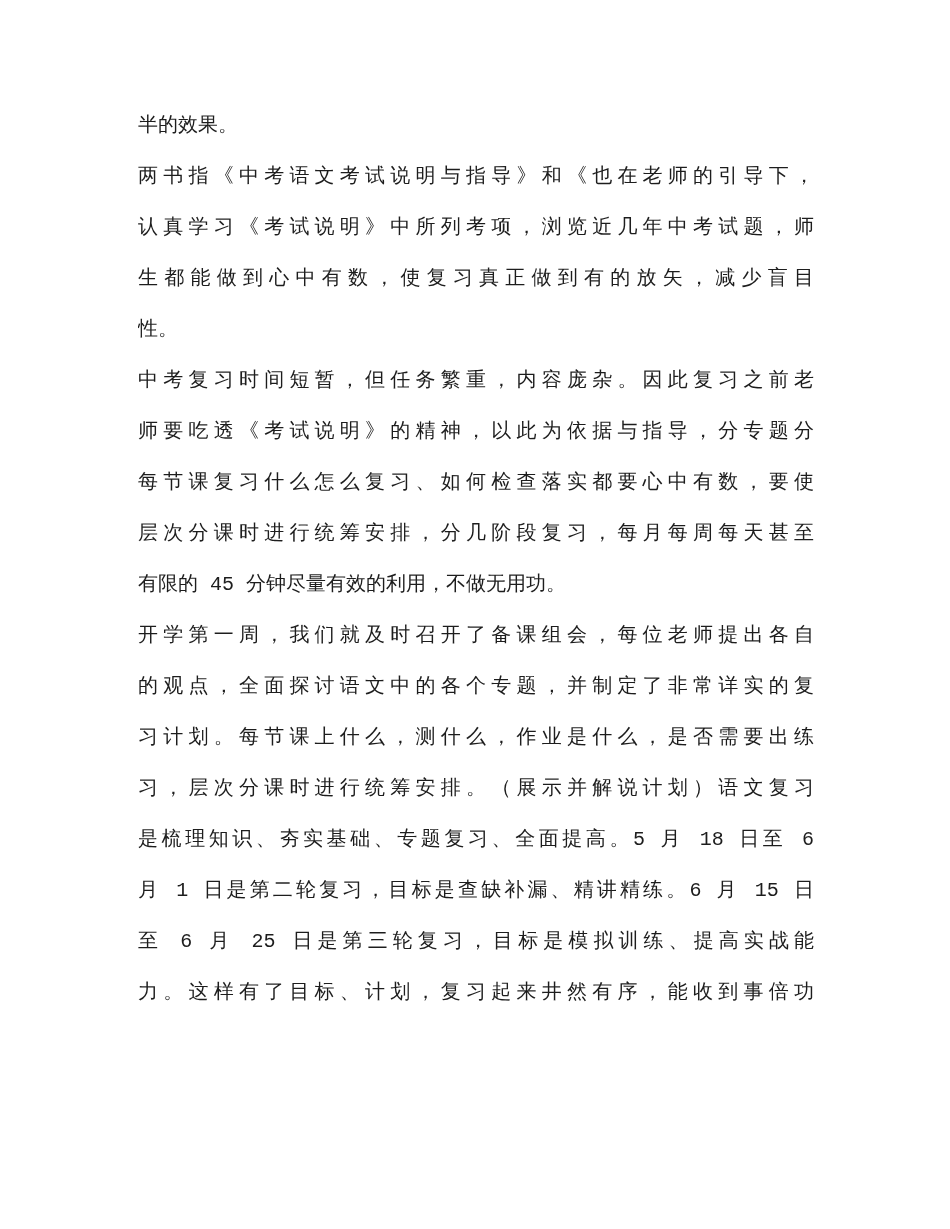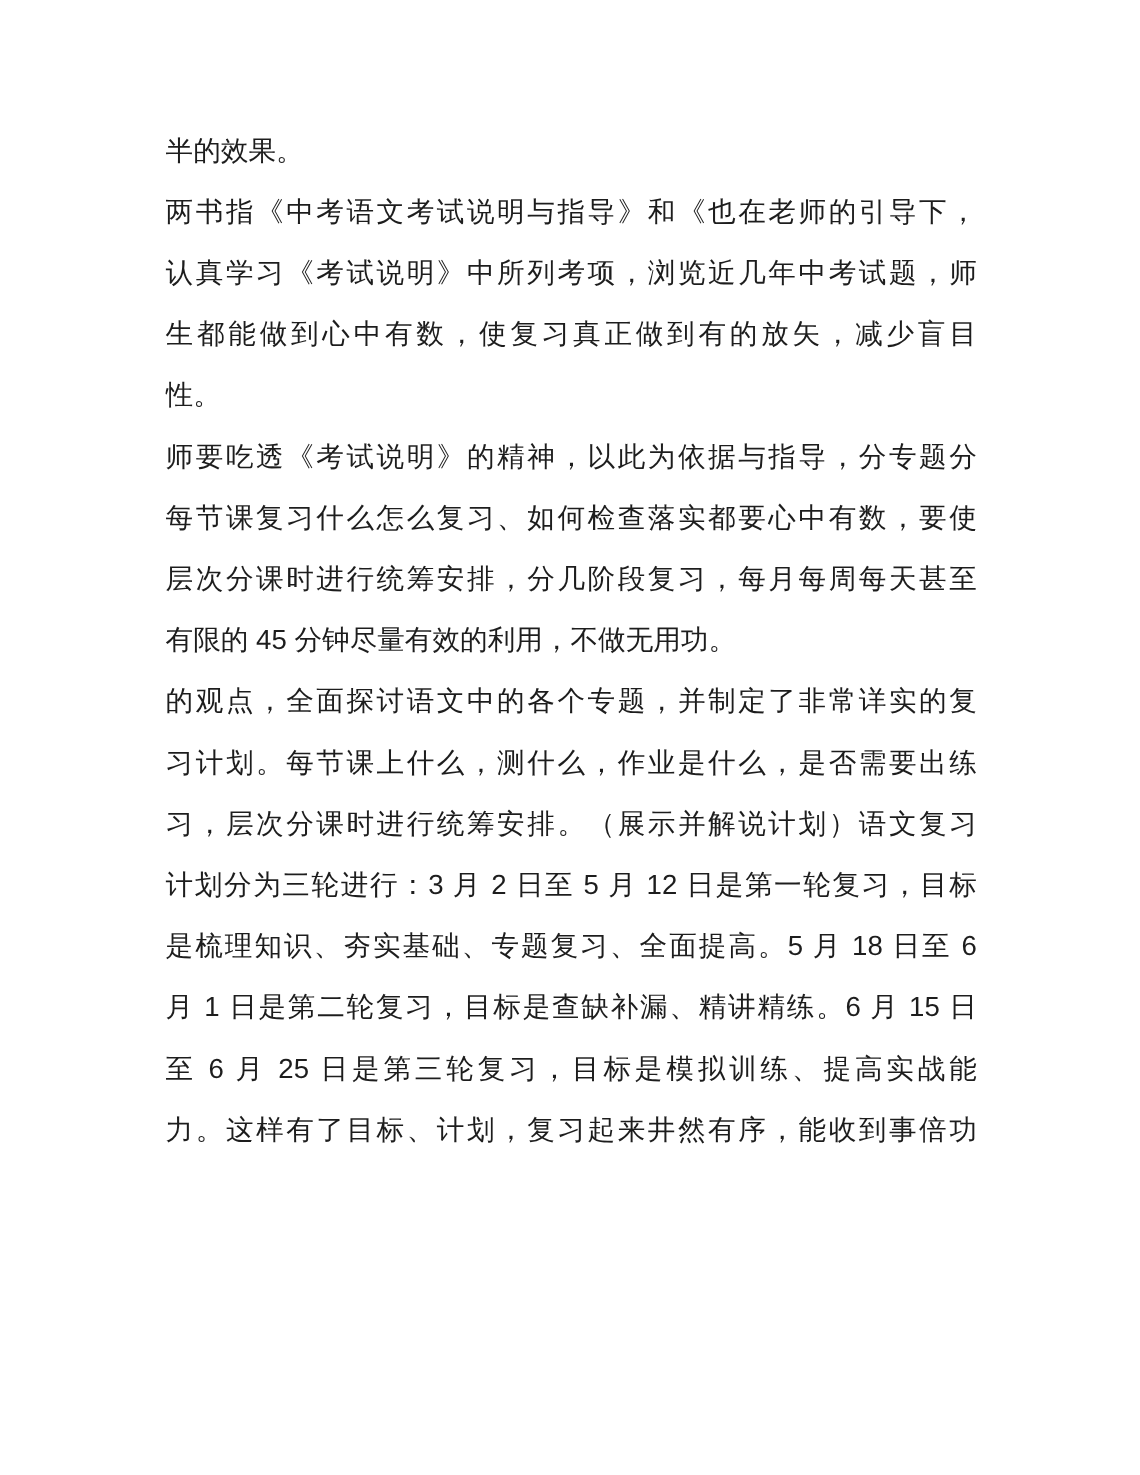--- a/index.html
+++ b/index.html
@@ -11,22 +11,22 @@
     height: 1229px;
     background: #ffffff;
     overflow: hidden;
     position: relative;
   }
   .doc {
     position: absolute;
     left: 138px;
     top: 100px;
     width: 676px;
-    font-family: Liberation Sans, sans-serif;
-    font-size: 23px;
+    font-family: Liberation Mono, monospace;
+    font-size: 20px;
     line-height: 51px;
     color: #1d1d1d;
     letter-spacing: 0;
   }
   .line {
     height: 51px;
     overflow: hidden;
     white-space: normal;
   }
   
@@ -43,25 +43,26 @@
 </style>
 </head>
 <body>
 
 <div class="doc">
   <div class="line ll">半的效果。</div>
   <div class="line jl">两书指《中考语文考试说明与指导》和《也在老师的引导下，</div>
   <div class="line jl">认真学习《考试说明》中所列考项，浏览近几年中考试题，师</div>
   <div class="line jl">生都能做到心中有数，使复习真正做到有的放矢，减少盲目</div>
   <div class="line ll">性。</div>
+  <div class="line jl">中考复习时间短暂，但任务繁重，内容庞杂。因此复习之前老</div>
   <div class="line jl">师要吃透《考试说明》的精神，以此为依据与指导，分专题分</div>
   <div class="line jl">每节课复习什么怎么复习、如何检查落实都要心中有数，要使</div>
   <div class="line jl">层次分课时进行统筹安排，分几阶段复习，每月每周每天甚至</div>
   <div class="line ll">有限的 45 分钟尽量有效的利用，不做无用功。</div>
+  <div class="line jl">开学第一周，我们就及时召开了备课组会，每位老师提出各自</div>
   <div class="line jl">的观点，全面探讨语文中的各个专题，并制定了非常详实的复</div>
   <div class="line jl">习计划。每节课上什么，测什么，作业是什么，是否需要出练</div>
   <div class="line jl">习，层次分课时进行统筹安排。（展示并解说计划）语文复习</div>
-  <div class="line jl">计划分为三轮进行：3 月 2 日至 5 月 12 日是第一轮复习，目标</div>
   <div class="line jl">是梳理知识、夯实基础、专题复习、全面提高。5 月 18 日至 6</div>
   <div class="line jl">月 1 日是第二轮复习，目标是查缺补漏、精讲精练。6 月 15 日</div>
   <div class="line jl">至 6 月 25 日是第三轮复习，目标是模拟训练、提高实战能</div>
   <div class="line jl">力。这样有了目标、计划，复习起来井然有序，能收到事倍功</div>
 </div>
 
 </body></html>

